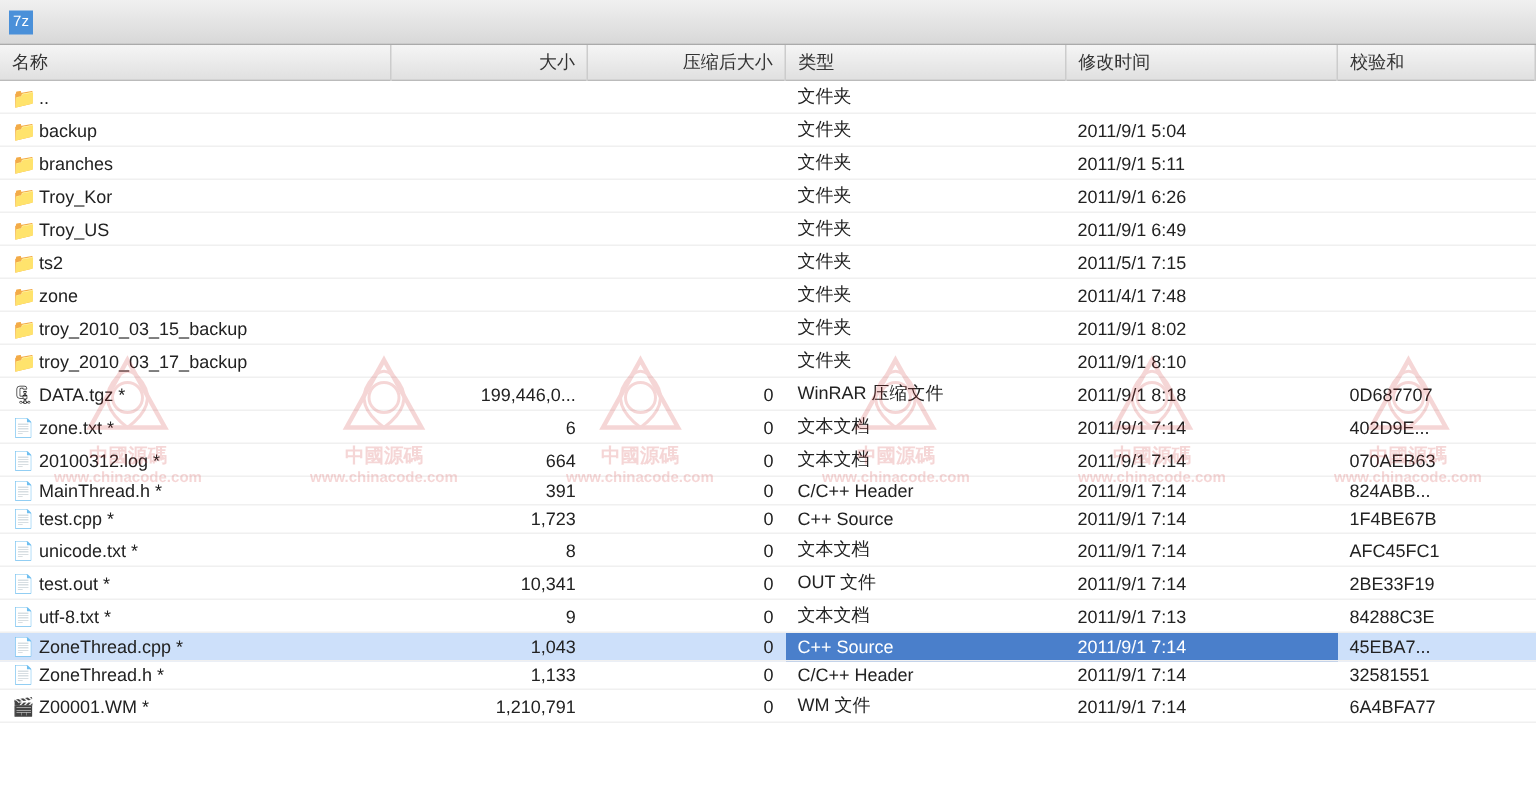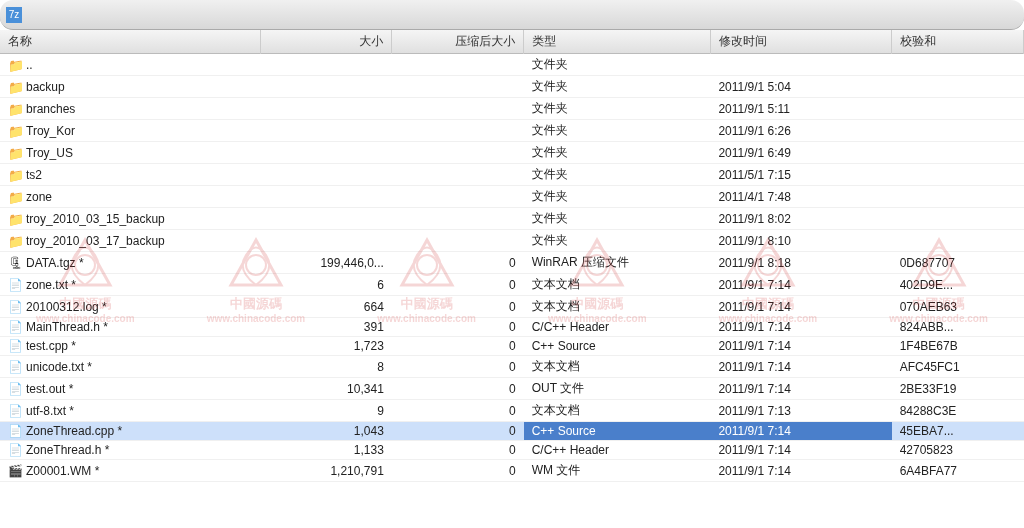--- a/index.html
+++ b/index.html
@@ -12,21 +12,20 @@
       overflow: hidden;
     }
     .title-bar {
       background: linear-gradient(to bottom, #f0f0f0, #d8d8d8);
       border-bottom: 1px solid #aaa;
       height: 30px;
       display: flex;
       align-items: center;
       padding: 0 6px;
       gap: 6px;
-      border-radius: 13px;
     }
     .title-icon {
       width: 16px; height: 16px;
       background: #4a90d9;
       display: inline-block;
       font-size: 10px;
       color: white;
       text-align: center;
       line-height: 16px;
     }
@@ -438,21 +437,21 @@
             <td style="display: table-cell;">
               <div class="file-name-cell">
                 <span class="file-icon" style="font-size: 12px;">📄</span>
                 <span>ZoneThread.h *</span>
               </div>
             </td>
             <td class="size-col">1,133</td>
             <td class="comp-col">0</td>
             <td class="type-col">C/C++ Header</td>
             <td class="date-col">2011/9/1 7:14</td>
-            <td class="crc-col">42705823</td>
+            <td class="crc-col">32581551</td>
           </tr>
           <tr>
             <td style="display: table-cell;">
               <div class="file-name-cell">
                 <span class="file-icon" style="font-size: 12px;">🎬</span>
                 <span>Z00001.WM *</span>
               </div>
             </td>
             <td class="size-col">1,210,791</td>
             <td class="comp-col">0</td>

